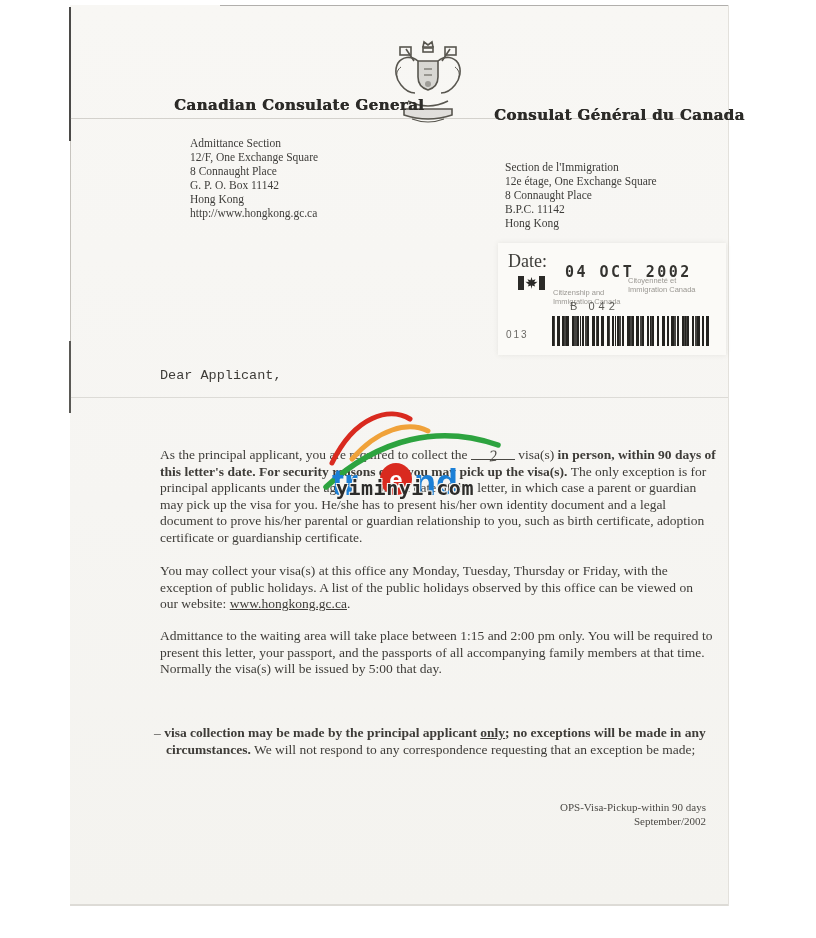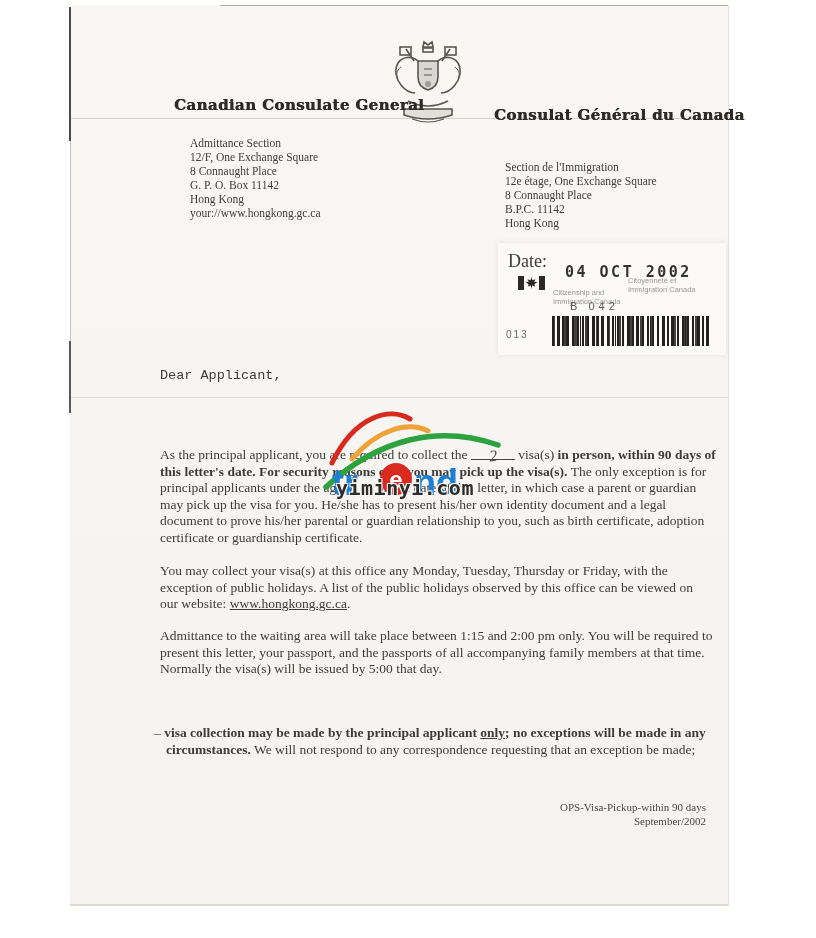--- a/index.html
+++ b/index.html
@@ -109,21 +109,21 @@
 
     <div class="abs title title-en">Canadian Consulate General</div>
     <div class="abs title title-fr">Consulat Général du Canada</div>
 
     <div class="abs addr addr-en">
       <div>Admittance Section</div>
       <div>12/F, One Exchange Square</div>
       <div>8 Connaught Place</div>
       <div>G. P. O. Box 11142</div>
       <div>Hong Kong</div>
-      <div>your://www.hongkong.gc.ca</div>
+      <div>http://www.hongkong.gc.ca</div>
     </div>
     <div class="abs addr addr-fr">
       <div>Section de l'Immigration</div>
       <div>12e étage, One Exchange Square</div>
       <div>8 Connaught Place</div>
       <div>B.P.C. 11142</div>
       <div>Hong Kong</div>
     </div>
 
     <div class="abs cic-label"></div>

